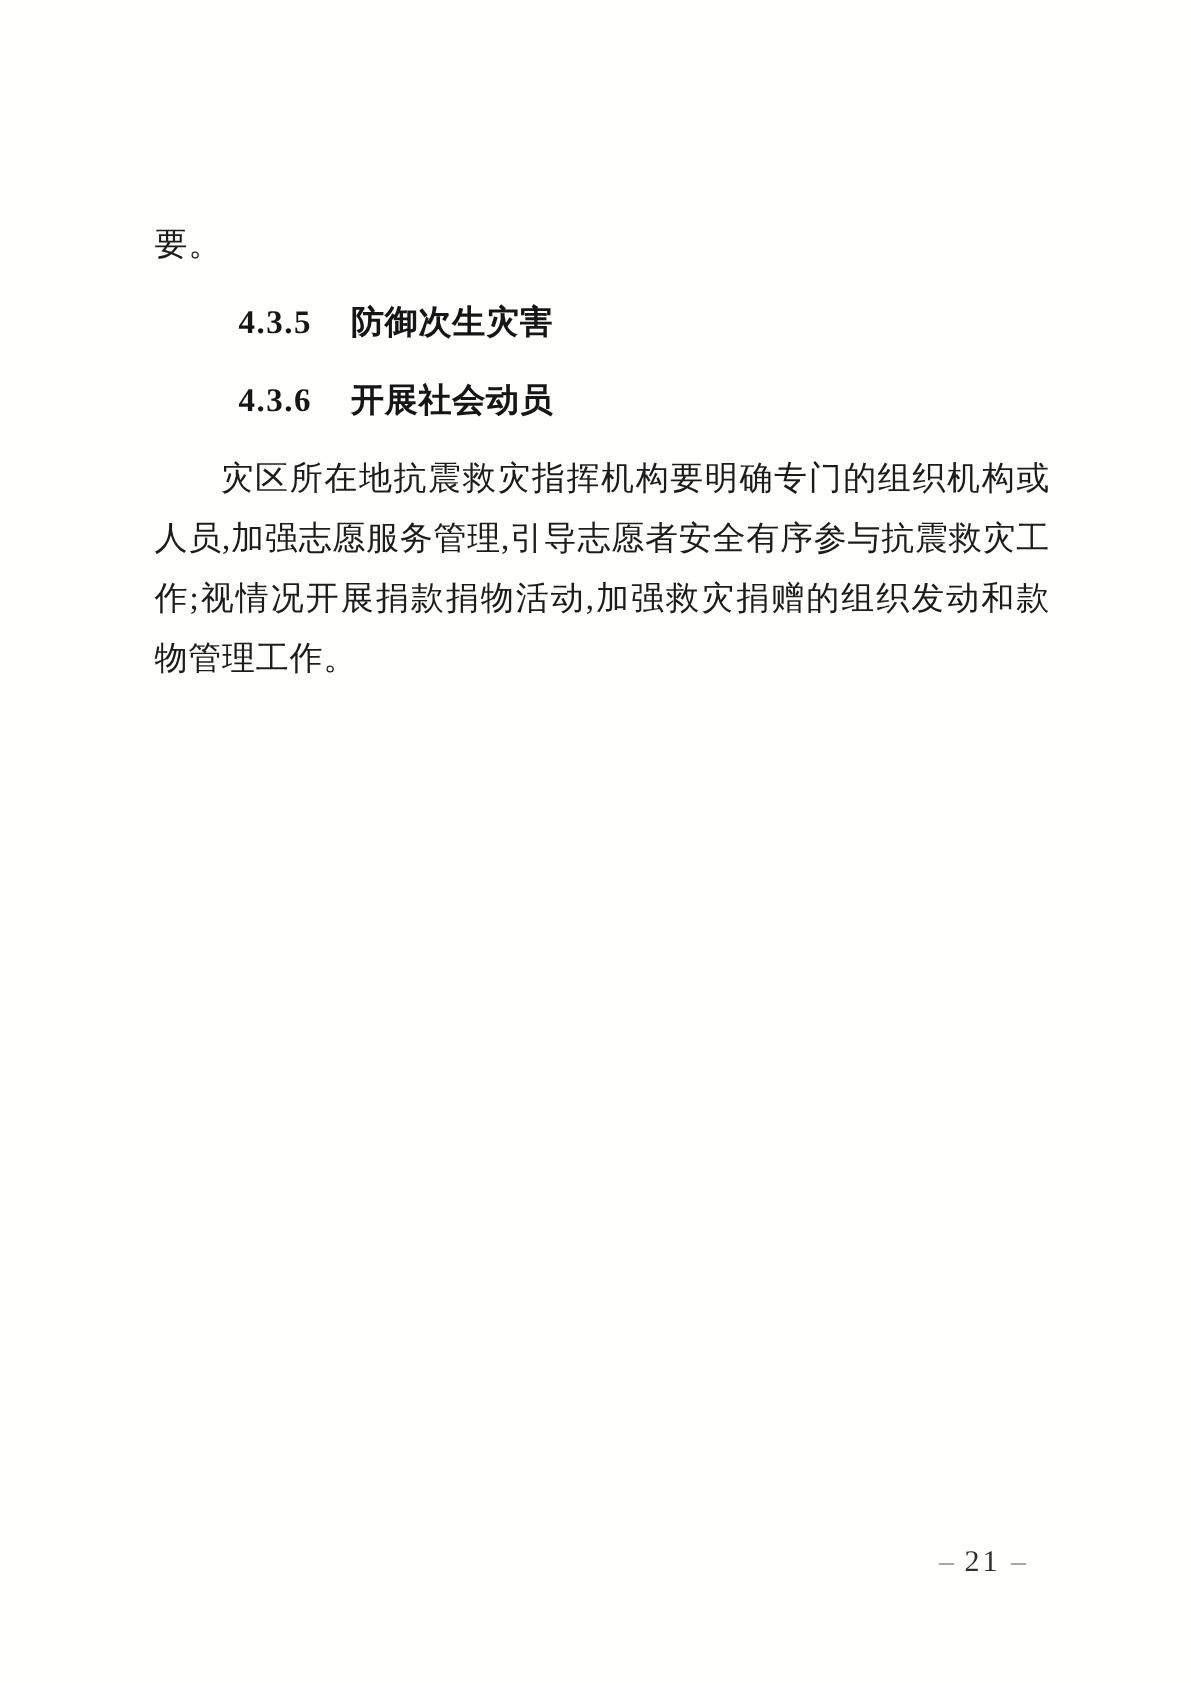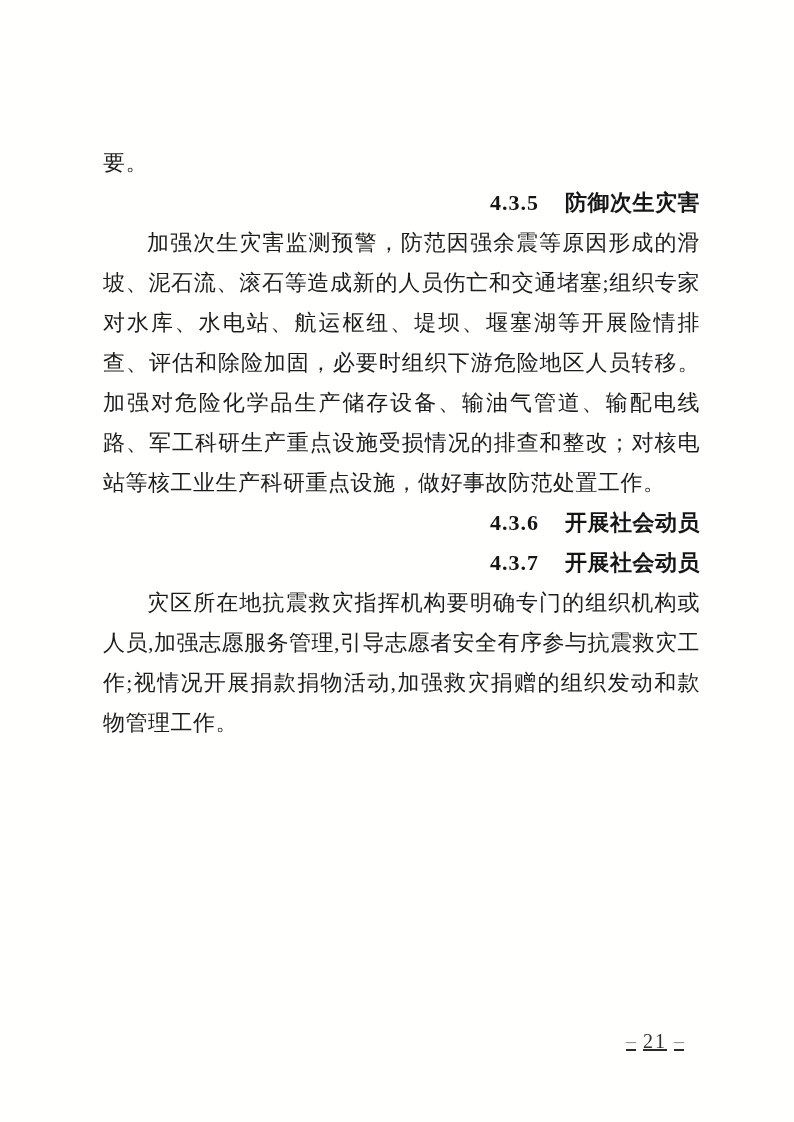--- a/index.html
+++ b/index.html
@@ -29,47 +29,46 @@
   }
   p.para {
     margin: 0;
     text-indent: 2em;
   }
   p.cont {
     margin: 0;
     text-indent: 0;
   }
   h3.sec {
-    margin: 0;
+    margin: 12px;
     padding-left: 2em;
     font-size: 22px;
     font-weight: 600;
     line-height: 40px;
-    text-align: right;
+    text-align: left;
     color: #161616;
     font-family: Liberation Serif, serif;
   }
   h3.sec .sec-num {
     display: inline-block;
     margin-right: 26px;
     font-weight: 600;
     letter-spacing: 1px;
   }
   .page-footer {
     position: absolute;
     top: 1026px;
     left: 595px;
     width: 120px;
     height: 30px;
     text-align: center;
     font-size: 20px;
     line-height: 30px;
     color: #2a2a2a;
     white-space: nowrap;
-    text-decoration: underline;
   }
   .page-footer .dash {
     color: #8c8c8c;
     padding: 0 7px;
   }
   .page-footer .num {
     color: #2f2f2f;
     letter-spacing: 2px;
   }
 </style>
@@ -78,29 +77,25 @@
 
 <div class="page">
 
   <div class="content">
 
     <p class="cont">要。</p>
 
     <h3 class="sec">
       <span class="sec-num">4.3.5</span><span class="sec-title">防御次生灾害</span>
     </h3>
-    <p class="para">加强次生灾害监测预警，防范因强余震等原因形成的滑坡、泥石流、滚石等造成新的人员伤亡和交通堵塞;组织专家对水库、水电站、航运枢纽、堤坝、堰塞湖等开展险情排查、评估和除险加固，必要时组织下游危险地区人员转移。加强对危险化学品生产储存设备、输油气管道、输配电线路、军工科研生产重点设施受损情况的排查和整改；对核电站等核工业生产科研重点设施，做好事故防范处置工作。</p>
 
     <h3 class="sec">
       <span class="sec-num">4.3.6</span><span class="sec-title">开展社会动员</span>
     </h3>
 
-    <h3 class="sec">
-      <span class="sec-num">4.3.7</span><span class="sec-title">开展社会动员</span>
-    </h3>
     <p class="para">灾区所在地抗震救灾指挥机构要明确专门的组织机构或人员,加强志愿服务管理,引导志愿者安全有序参与抗震救灾工作;视情况开展捐款捐物活动,加强救灾捐赠的组织发动和款物管理工作。</p>
 
 
   </div>
 
   <div class="page-footer">
     <span class="dash">–</span><span class="num">21</span><span class="dash">–</span>
   </div>
 
 </div>

